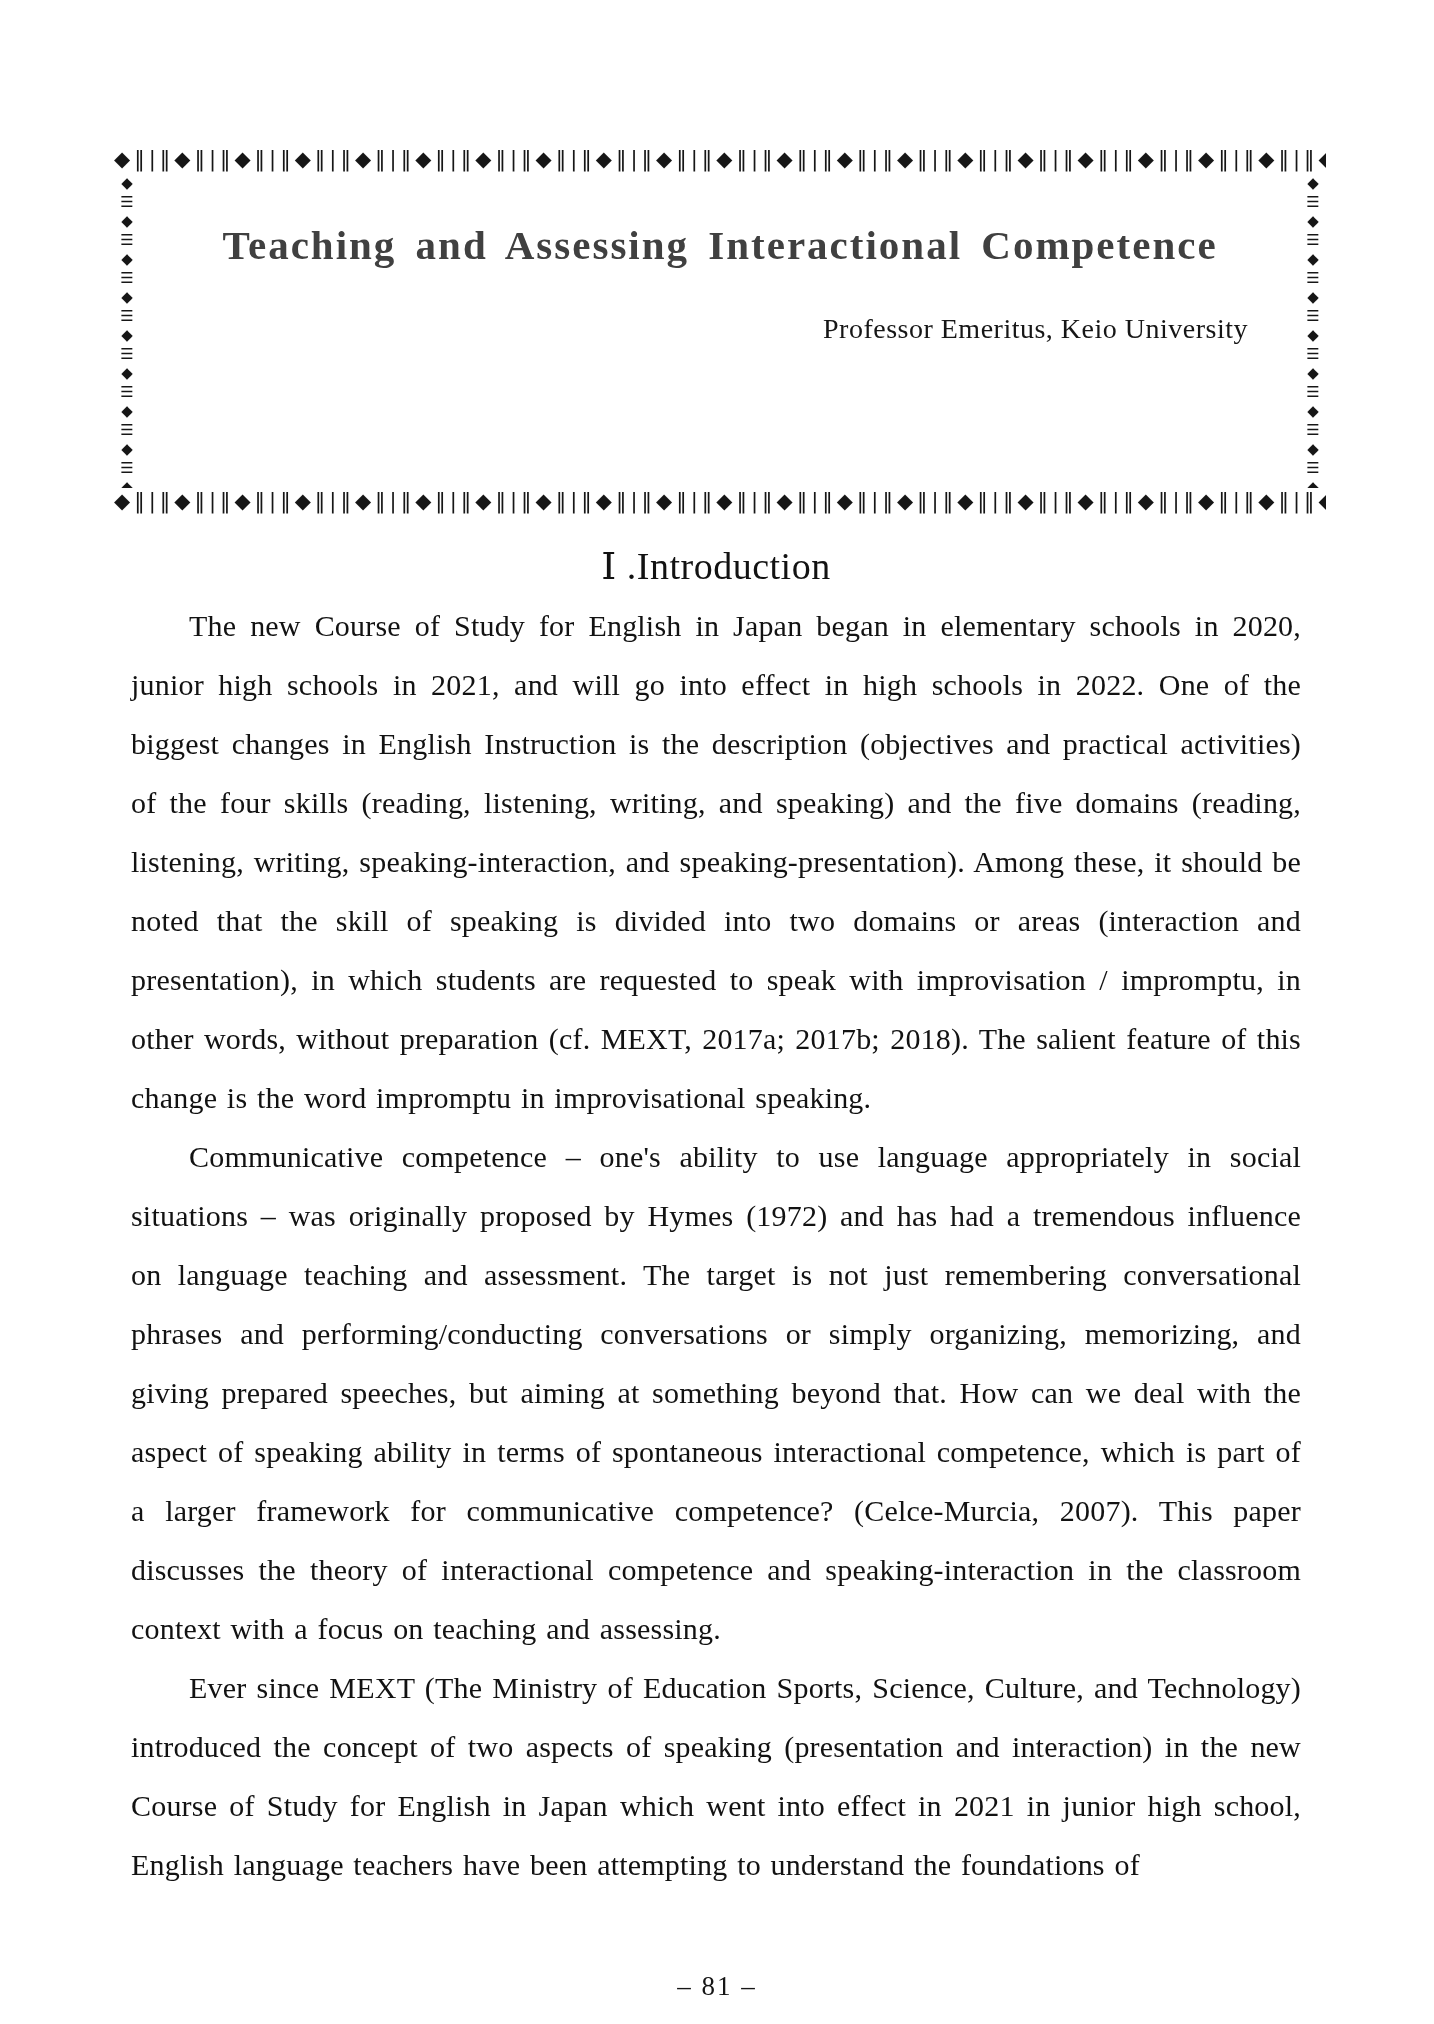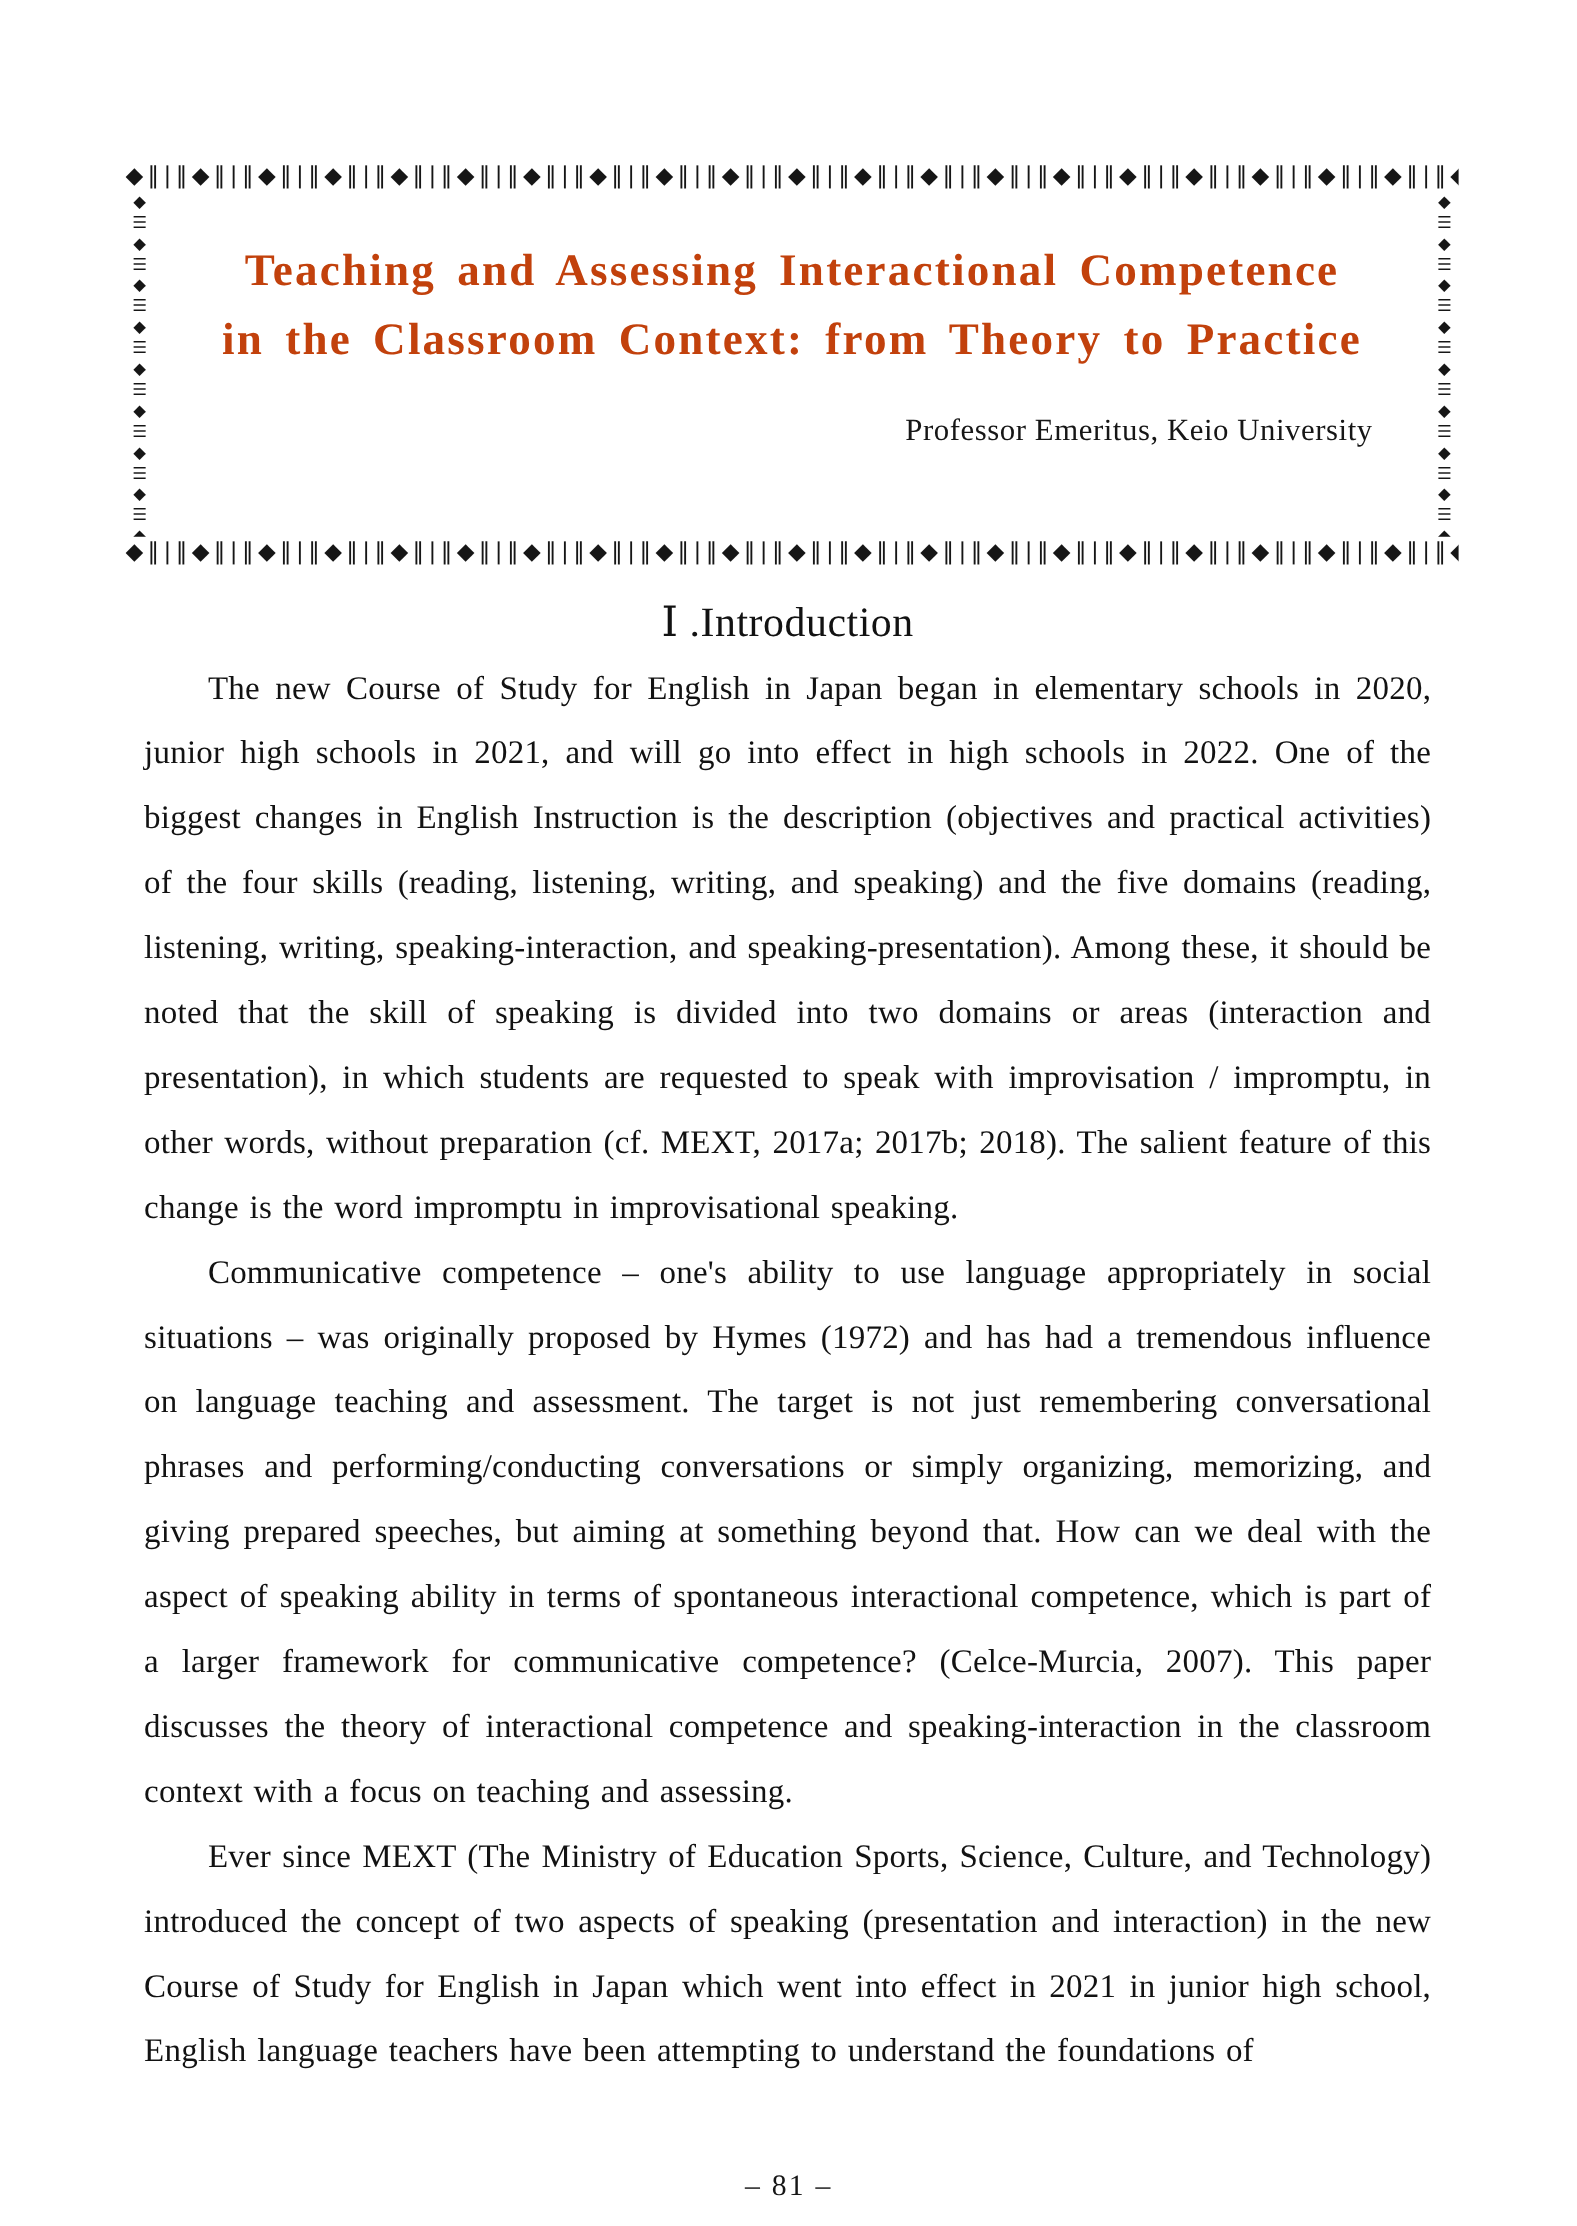--- a/index.html
+++ b/index.html
@@ -67,21 +67,21 @@
     padding: 40px 48px 0 48px;
   }
   .paper-title {
     margin: 0;
     text-align: center;
     font-size: 41px;
     font-weight: 700;
     letter-spacing: 2px;
     word-spacing: 7px;
     line-height: 63px;
-    color: #c2410c;
+    color: #404040;
   }
   .author-line {
     margin-top: 34px;
     text-align: right;
     font-size: 31px;
     letter-spacing: 1px;
     color: #161616;
   }
   .affiliation-line {
     margin-top: 36px;
@@ -169,21 +169,20 @@
 ☰
 ◆
 ☰
 ◆
 ☰
 </div>
     <div class="border-h border-bottom">◆‖|‖◆‖|‖◆‖|‖◆‖|‖◆‖|‖◆‖|‖◆‖|‖◆‖|‖◆‖|‖◆‖|‖◆‖|‖◆‖|‖◆‖|‖◆‖|‖◆‖|‖◆‖|‖◆‖|‖◆‖|‖◆‖|‖◆‖|‖◆‖|‖◆‖|‖◆‖|‖◆‖|‖◆‖|‖◆‖|‖</div>
 
     <div class="box-content">
       <h1 class="paper-title">Teaching and Assessing Interactional Competence</h1>
-      <h1 class="paper-title">in the Classroom Context: from Theory to Practice</h1>
       <div class="affiliation-line">Professor Emeritus, Keio University</div>
     </div>
   </div>
 
   <div class="content">
     <h2 class="section-heading">Ⅰ .Introduction</h2>
     <p>The new Course of Study for English in Japan began in elementary schools in 2020, junior high schools in 2021, and will go into effect in high schools in 2022. One of the biggest changes in English Instruction is the description (objectives and practical activities) of the four skills (reading, listening, writing, and speaking) and the five domains (reading, listening, writing, speaking-interaction, and speaking-presentation). Among these, it should be noted that the skill of speaking is divided into two domains or areas (interaction and presentation), in which students are requested to speak with improvisation / impromptu, in other words, without preparation (cf. MEXT, 2017a; 2017b; 2018). The salient feature of this change is the word impromptu in improvisational speaking.</p>
     <p>Communicative competence – one's ability to use language appropriately in social situations – was originally proposed by Hymes (1972) and has had a tremendous influence on language teaching and assessment. The target is not just remembering conversational phrases and performing/conducting conversations or simply organizing, memorizing, and giving prepared speeches, but aiming at something beyond that. How can we deal with the aspect of speaking ability in terms of spontaneous interactional competence, which is part of a larger framework for communicative competence? (Celce-Murcia, 2007). This paper discusses the theory of interactional competence and speaking-interaction in the classroom context with a focus on teaching and assessing.</p>
     <p>Ever since MEXT (The Ministry of Education Sports, Science, Culture, and Technology) introduced the concept of two aspects of speaking (presentation and interaction) in the new Course of Study for English in Japan which went into effect in 2021 in junior high school, English language teachers have been attempting to understand the foundations of</p>
   </div>

